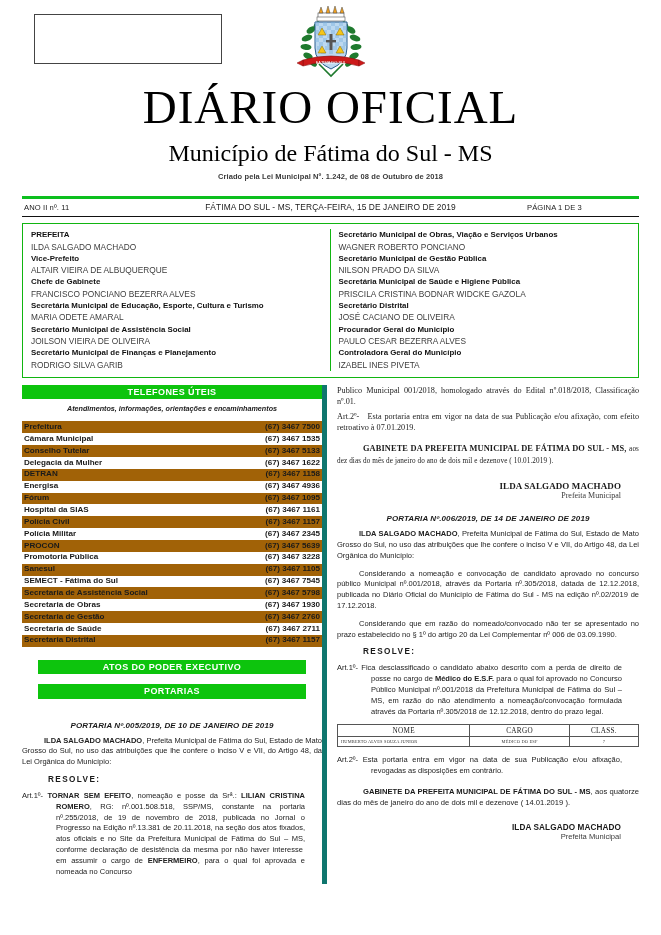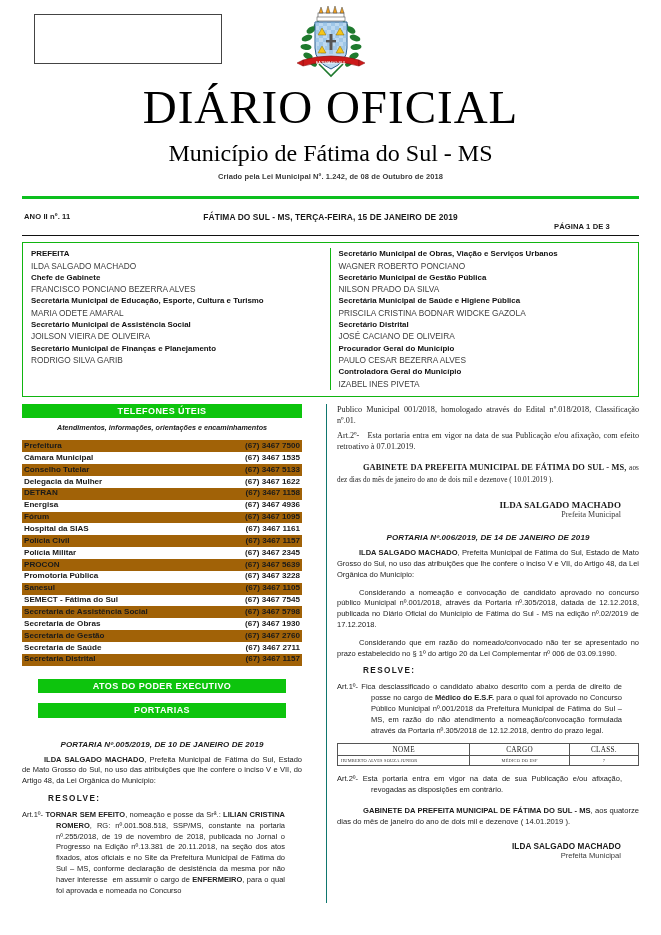--- a/index.html
+++ b/index.html
@@ -94,30 +94,30 @@
     background: #0cbf1e;
     margin: 0 0 0 0;
   }
   .issue-bar {
     display: flex;
     align-items: center;
     justify-content: space-between;
     border-bottom: 1.5px solid #111;
     padding: 3px 2px 4px 2px;
     font-size: 7.6px;
-    font-weight: bold;
+    font-weight: normal;
     letter-spacing: 0.1px;
   }
   .issue-bar .mid {
     flex: 1;
     text-align: center;
     font-size: 8.4px;
   }
   .issue-bar .left { width: 110px; }
-  .issue-bar .right { width: 110px; text-align: center; margin-top: 20px; }
+  .issue-bar .right { width: 110px; text-align: left; }
 
   
   .officials {
     margin-top: 6px;
     border: 1.5px solid #11b511;
     display: flex;
     padding: 5px 0 6px 0;
   }
   .officials .col {
     width: 50%;
@@ -139,22 +139,22 @@
   }
 
   
   .body-cols {
     display: flex;
     margin-top: 7px;
   }
   .col-left {
     width: 305px;
     box-sizing: border-box;
-    padding-right: 24px;
-    border-right: 1px solid #0f766e;
+    padding-right: 0;
+    border-right: 5px solid #0f766e;
   }
   .col-right {
     width: 312px;
     box-sizing: border-box;
     padding-left: 10px;
   }
 
   
   .banner {
     background: #0dc40d;
@@ -398,20 +398,24 @@
     <span class="right">PÁGINA 1 DE 3</span>
   </div>
 
   <div class="officials">
     <div class="col left">
       <div>
         <div class="role">PREFEITA</div>
         <div class="person">ILDA SALGADO MACHADO</div>
       </div>
       <div>
+        <div class="role">Vice-Prefeito</div>
+        <div class="person">ALTAIR VIEIRA DE ALBUQUERQUE</div>
+      </div>
+      <div>
         <div class="role">Chefe de Gabinete</div>
         <div class="person">FRANCISCO PONCIANO BEZERRA ALVES</div>
       </div>
       <div>
         <div class="role">Secretária Municipal de Educação, Esporte, Cultura e Turismo</div>
         <div class="person">MARIA ODETE AMARAL</div>
       </div>
       <div>
         <div class="role">Secretário Municipal de Assistência Social</div>
         <div class="person">JOILSON VIEIRA DE OLIVEIRA</div>

